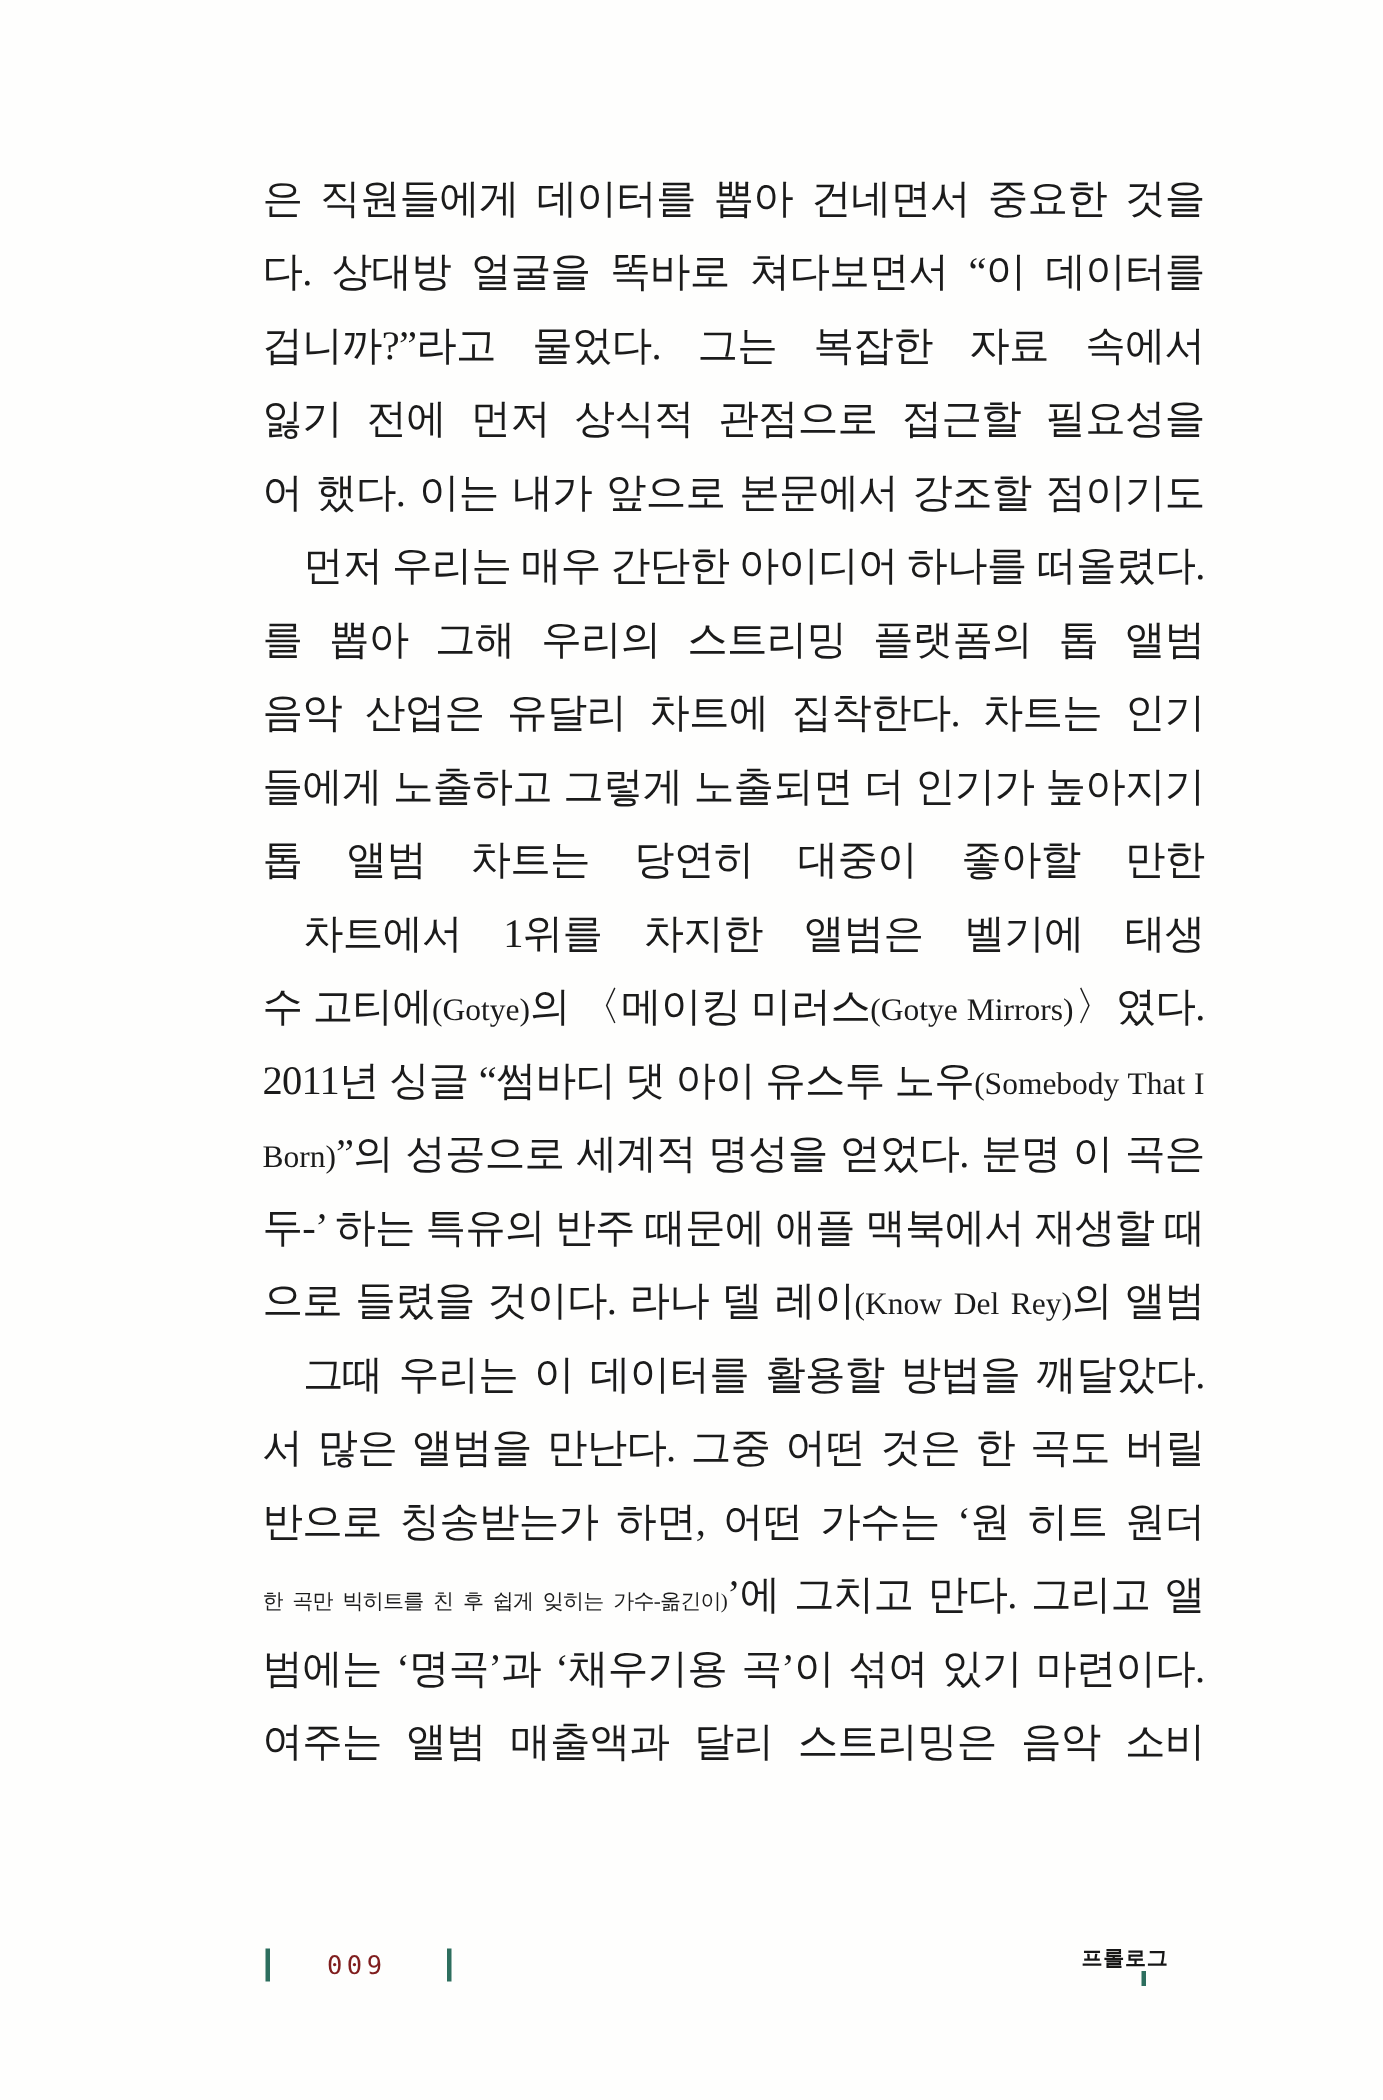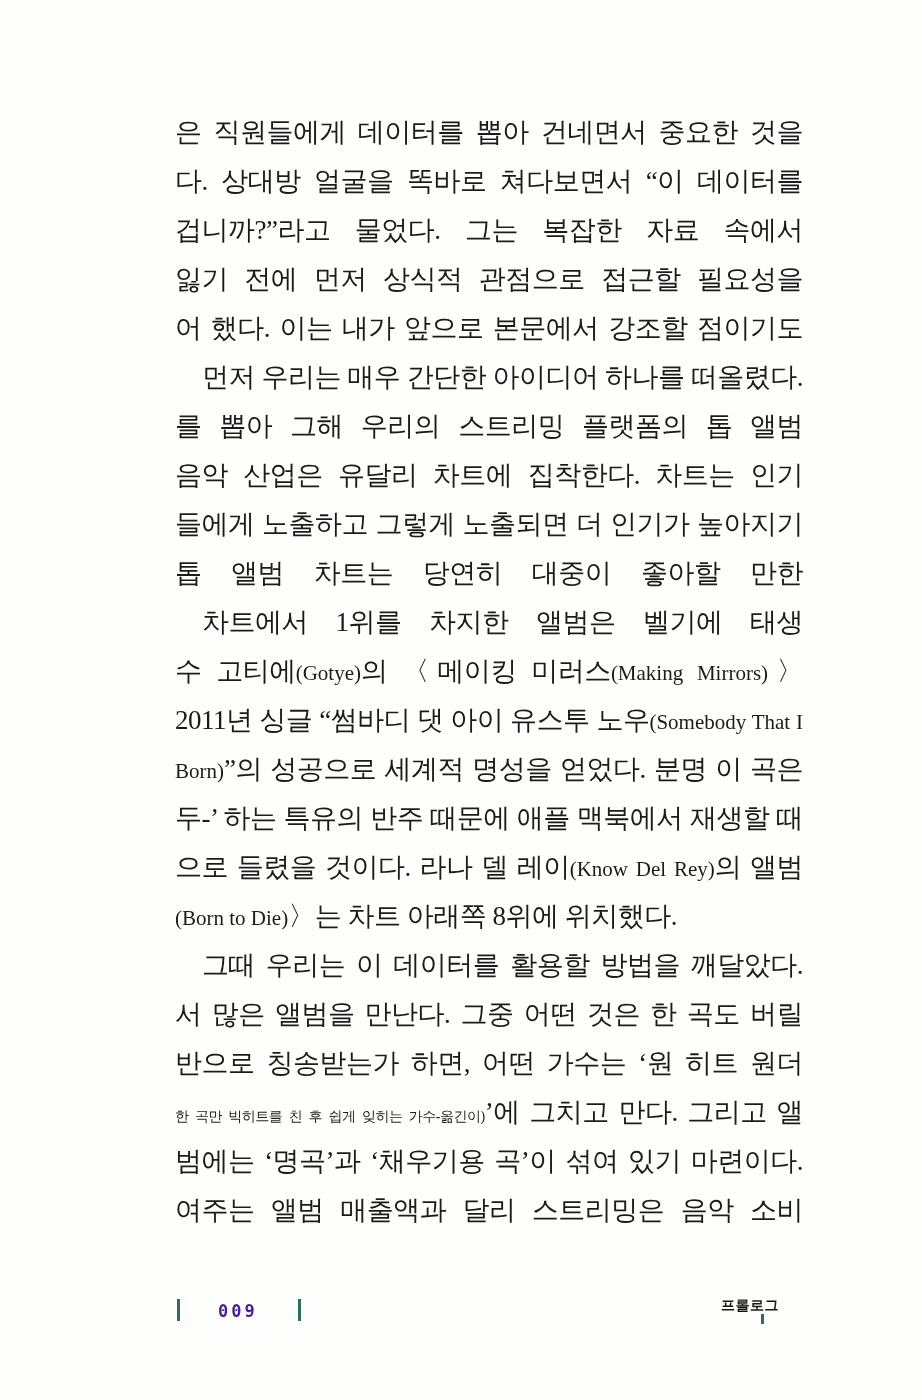--- a/index.html
+++ b/index.html
@@ -42,22 +42,22 @@
   }
   .footer-right{
     position:absolute;right:119px;top:0;height:28px;
     display:flex;align-items:center;flex-direction:column;
   }
   .rule{
     display:inline-block;width:3px;height:22px;
   }
   .page-number{
     font-family:"DejaVu Sans Mono","Liberation Mono",monospace;
-    font-size:17px;font-weight:700;letter-spacing:3px;
-    color:#4c1d95;
+    font-size:17px;font-weight:400;letter-spacing:3px;
+    color:#7f1d1d;
     margin:0 40px 0 38px;
     transform:translateY(1px);
   }
   .section-label{
     font-family:"Liberation Sans","DejaVu Sans",sans-serif;
     font-size:14px;font-weight:700;letter-spacing:0.5px;
     color:#161616;
     margin-right:24px;
     transform:translateY(1px);
   }
@@ -77,26 +77,25 @@
       </div>
       <div class="paragraph">
         <div class="line indent"><span class="seg seg-kr">먼저 우리는 매우 간단한 아이디어 하나를 떠올렸다. 즉 데이터</span></div>
         <div class="line"><span class="seg seg-kr">를 뽑아 그해 우리의 스트리밍 플랫폼의 톱 앨범 차트를 작성했다.</span></div>
         <div class="line"><span class="seg seg-kr">음악 산업은 유달리 차트에 집착한다. 차트는 인기 있는 곡을 사람</span></div>
         <div class="line"><span class="seg seg-kr">들에게 노출하고 그렇게 노출되면 더 인기가 높아지기 때문이다.</span></div>
         <div class="line last"><span class="seg seg-kr">톱 앨범 차트는 당연히 대중이 좋아할 만한 칭송받는가.</span></div>
       </div>
       <div class="paragraph">
         <div class="line indent"><span class="seg seg-kr">차트에서 1위를 차지한 앨범은 벨기에 태생 오스트레일리아 가</span></div>
-        <div class="line"><span class="seg seg-kr">수 고티에</span><span class="seg seg-latin">(Gotye)</span><span class="seg seg-kr">의 〈메이킹 미러스</span><span class="seg seg-latin">(Making Mirrors)</span><span class="seg seg-kr">〉였다. 고티에는</span></div>
+        <div class="line"><span class="seg seg-kr">수 고티에</span><span class="seg seg-latin">(Gotye)</span><span class="seg seg-kr">의 〈메이킹 미러스</span><span class="seg seg-latin">(Gotye Mirrors)</span><span class="seg seg-kr">〉였다. 고티에는</span></div>
         <div class="line"><span class="seg seg-kr">2011년 싱글 “썸바디 댓 아이 유스투 노우</span><span class="seg seg-latin">(Somebody That I Used to</span></div>
         <div class="line"><span class="seg seg-latin">Born)</span><span class="seg seg-kr">”의 성공으로 세계적 명성을 얻었다. 분명 이 곡은 ‘둥두- 둥</span></div>
         <div class="line"><span class="seg seg-kr">두-’ 하는 특유의 반주 때문에 애플 맥북에서 재생할 때 더 매력적</span></div>
         <div class="line"><span class="seg seg-kr">으로 들렸을 것이다. 라나 델 레이</span><span class="seg seg-latin">(Know Del Rey)</span><span class="seg seg-kr">의 앨범 〈본 투 다이</span></div>
-        <div class="line last"><span class="seg seg-latin">(Born to Die)</span><span class="seg seg-kr">〉는 차트 아래쪽 8위에 위치했다.</span></div>
       </div>
       <div class="paragraph">
         <div class="line indent"><span class="seg seg-kr">그때 우리는 이 데이터를 활용할 방법을 깨달았다. 우리는 살면</span></div>
         <div class="line"><span class="seg seg-kr">서 많은 앨범을 만난다. 그중 어떤 것은 한 곡도 버릴 것이 없는 명</span></div>
         <div class="line"><span class="seg seg-kr">반으로 칭송받는가 하면, 어떤 가수는 ‘원 히트 원더</span></div>
         <div class="line"><span class="seg seg-krsmall">한 곡만 빅히트를 친 후 쉽게 잊히는 가수-옮긴이)</span><span class="seg seg-kr">’에 그치고 만다. 그리고 앨</span></div>
         <div class="line"><span class="seg seg-kr">범에는 ‘명곡’과 ‘채우기용 곡’이 섞여 있기 마련이다. 판매량을 보</span></div>
         <div class="line"><span class="seg seg-kr">여주는 앨범 매출액과 달리 스트리밍은 음악 소비 패턴을 보여주므</span></div>
       </div>
     </main>

